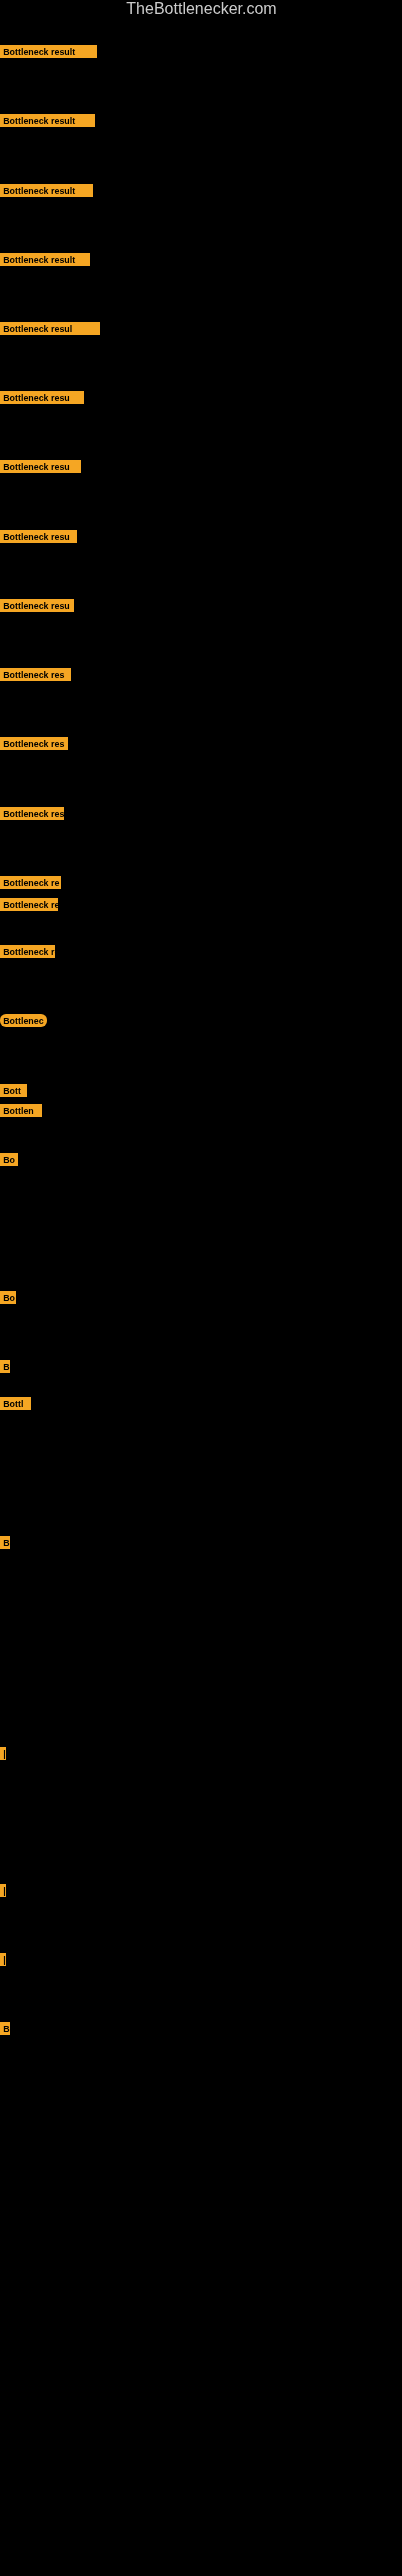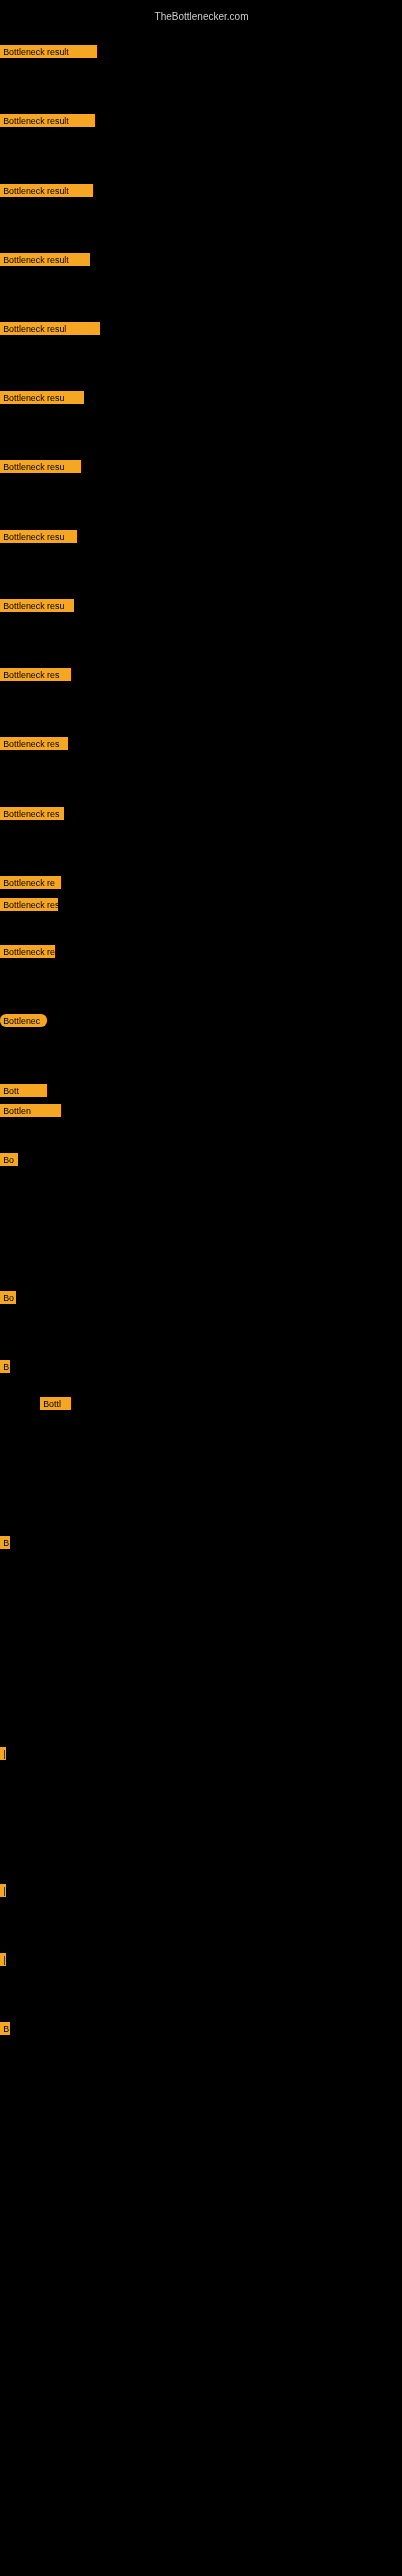--- a/index.html
+++ b/index.html
@@ -12,33 +12,33 @@
       width: 403px;
       min-height: 2576px;
       background-color: #000000;
       font-family: Arial, sans-serif;
       position: relative;
     }
 
     .site-title {
       text-align: center;
       color: #cccccc;
-      font-size: 10px;
-      padding: 11px 0;
+      font-size: 16px;
+      padding: 0 0;
       position: absolute;
       top: 0;
       width: 100%;
     }
 
     .bottleneck-label {
       position: absolute;
       background-color: #f5a623;
       color: #000000;
       font-size: 8.9px;
-      font-weight: normal;
+      font-weight: bold;
       padding: 1.6px 3.2px;
       white-space: nowrap;
       overflow: hidden;
       left: 0;
     }
   </style>
 </head>
 <body>
 
 <span class="site-title">TheBottlenecker.com</span>
@@ -53,25 +53,25 @@
     <div class="bottleneck-label" style="top: 460px; width: 81px;">Bottleneck resu</div>
     <div class="bottleneck-label" style="top: 530px; width: 77px;">Bottleneck resu</div>
     <div class="bottleneck-label" style="top: 599px; width: 74px;">Bottleneck resu</div>
     <div class="bottleneck-label" style="top: 668px; width: 71px;">Bottleneck res</div>
     <div class="bottleneck-label" style="top: 737px; width: 68px;">Bottleneck res</div>
     <div class="bottleneck-label" style="top: 807px; width: 64px;">Bottleneck res</div>
     <div class="bottleneck-label" style="top: 876px; width: 61px;">Bottleneck re</div>
     <div class="bottleneck-label" style="top: 898px; width: 58px;">Bottleneck res</div>
     <div class="bottleneck-label" style="top: 945px; width: 55px;">Bottleneck re</div>
     <div class="bottleneck-label" style="top: 1014px; width: 47px; border-radius: 6px;">Bottlenec</div>
-    <div class="bottleneck-label" style="top: 1084px; width: 47px;">Bott</div>
-    <div class="bottleneck-label" style="top: 1104px; width: 61px;">Bottlen</div>
+    <div class="bottleneck-label" style="top: 1084px; width: 27px;">Bott</div>
+    <div class="bottleneck-label" style="top: 1104px; width: 42px;">Bottlen</div>
     <div class="bottleneck-label" style="top: 1153px; width: 17.7px;">Bo</div>
     <div class="bottleneck-label" style="top: 1291px; width: 16px;">Bo</div>
     <div class="bottleneck-label" style="top: 1360px; width: 9.7px;">B</div>
-    <div class="bottleneck-label" style="top: 1397px; width: 31px; margin-left: 40px;">Bottl</div>
+    <div class="bottleneck-label" style="top: 1397px; width: 31px;">Bottl</div>
     <div class="bottleneck-label" style="top: 1536px; width: 9.7px;">B</div>
     <div class="bottleneck-label" style="top: 1747px; width: 4.8px;">|</div>
     <div class="bottleneck-label" style="top: 1884px; width: 4.8px;">|</div>
     <div class="bottleneck-label" style="top: 1953px; width: 4.8px;">|</div>
     <div class="bottleneck-label" style="top: 2022px; width: 9.7px;">B</div>
   </div>
 
 
 </body></html>

